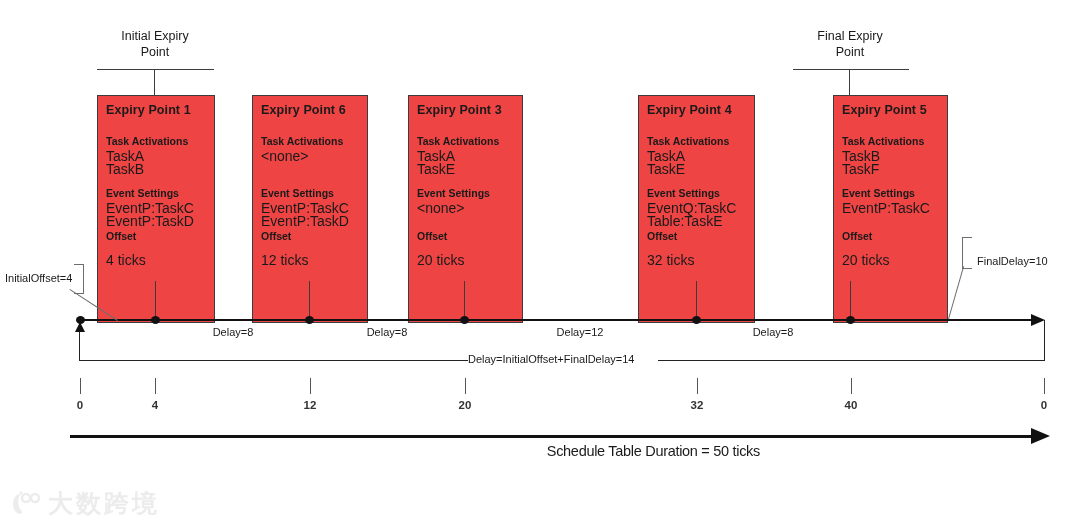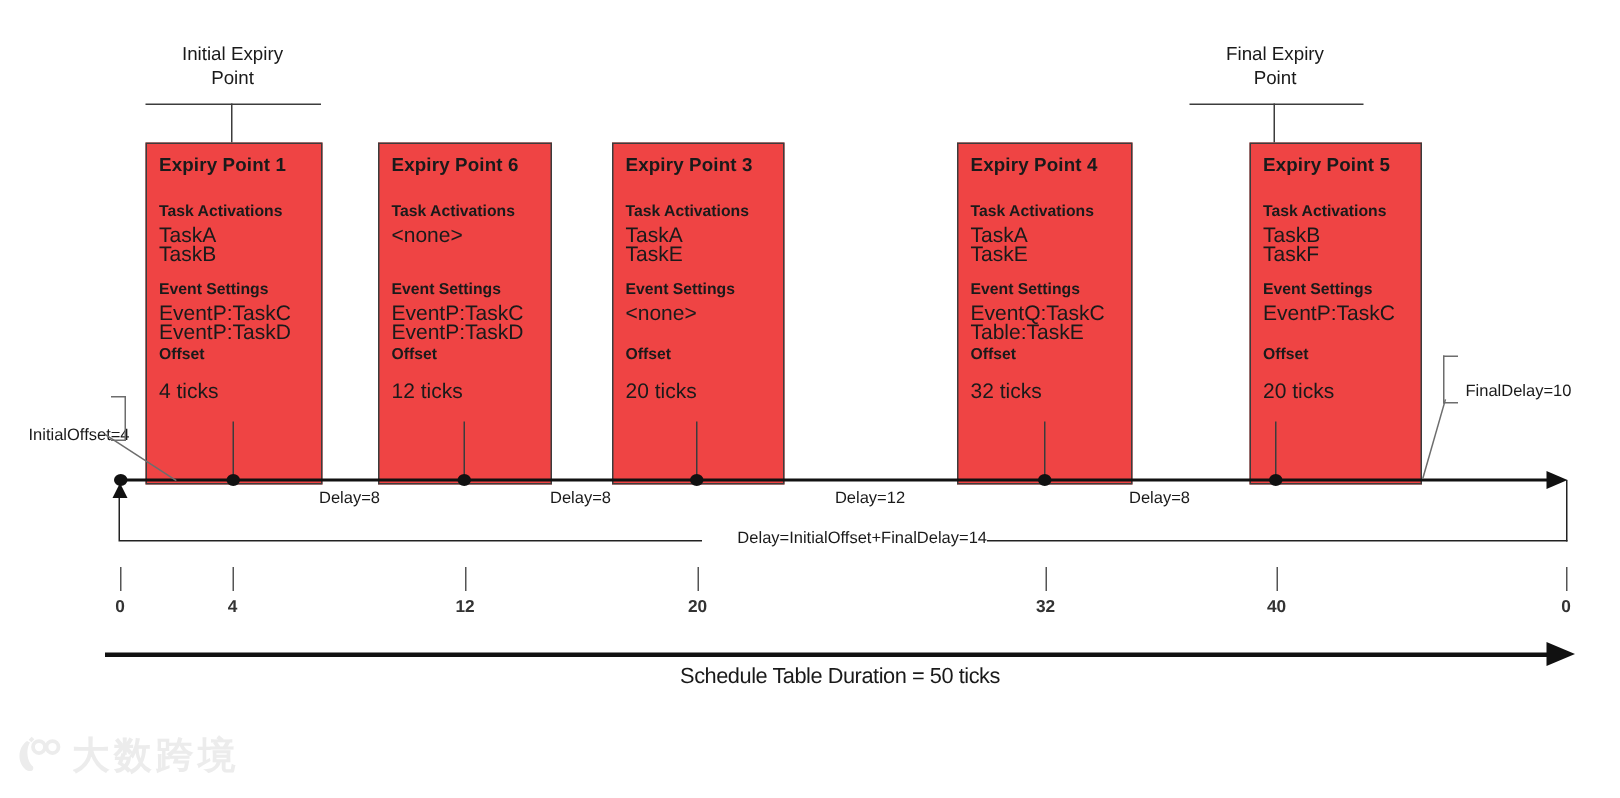--- a/index.html
+++ b/index.html
@@ -24,32 +24,32 @@
   
   .bracket-label{position:absolute;top:28px;width:160px;text-align:center;font-size:12.5px;line-height:1.3;}
   
   .mainline{position:absolute;top:319px;border-top:2.5px solid #111;height:0;}
   .dot{position:absolute;top:315.5px;width:9px;height:8px;background:#111;border-radius:50%;}
   .arrow-right{position:absolute;width:0;height:0;border-top:6px solid transparent;border-bottom:6px solid transparent;border-left:14px solid #111;}
   .arrow-up{position:absolute;width:0;height:0;border-left:5.5px solid transparent;border-right:5.5px solid transparent;border-bottom:10px solid #111;}
   .delay-label{position:absolute;top:326px;font-size:11px;text-align:center;}
   .loopline{position:absolute;border-top:1.5px solid #222;height:0;}
   .loopv{position:absolute;border-left:1.5px solid #222;width:0;}
-  .wrap-label{position:absolute;top:353px;width:190px;text-align:right;font-size:11px;background:#fff;}
+  .wrap-label{position:absolute;top:353px;width:190px;text-align:left;font-size:11px;background:#fff;}
   
   .callout-text{position:absolute;font-size:11px;}
   .bracket-right{position:absolute;width:10px;border:1px solid #6d6d6d;border-left:none;box-sizing:border-box;background:transparent;}
   .bracket-left{position:absolute;width:10px;border:1px solid #6d6d6d;border-right:none;box-sizing:border-box;background:transparent;}
   
   .tick{position:absolute;top:378px;height:16px;border-left:1.2px solid #555;width:0;}
   .tick-num{position:absolute;top:399px;width:40px;text-align:center;font-size:11.5px;font-weight:600;color:#333;}
   
   .duration-line{position:absolute;top:435px;border-top:3px solid #111;height:0;}
   .duration-arrow{position:absolute;top:428px;width:0;height:0;border-top:8px solid transparent;border-bottom:8px solid transparent;border-left:19px solid #111;}
-  .duration-label{position:absolute;top:443px;width:400px;text-align:center;font-size:14.5px;letter-spacing:-0.3px;}
+  .duration-label{position:absolute;top:443px;width:400px;text-align:right;font-size:14.5px;letter-spacing:-0.3px;}
   
   .caption{position:absolute;top:492px;left:0;width:1050px;text-align:center;font-size:17.5px;font-weight:bold;}
   
   .watermark{position:absolute;left:8px;top:487px;display:flex;align-items:center;gap:6px;color:#ececec;}
   .watermark-text{font-size:25px;font-weight:bold;letter-spacing:3px;color:#ececec;}
 </style>
 </head>
 <body>
 
 <div id="stage">
@@ -143,21 +143,21 @@
   <div class="delay-label" style="left:347px;width:80px;">Delay=8</div>
   <div class="delay-label" style="left:535px;width:90px;">Delay=12</div>
   <div class="delay-label" style="left:733px;width:80px;">Delay=8</div>
 
   <div class="loopv" style="left:1044px;top:320px;height:41px;"></div>
   <div class="loopline" style="left:80px;top:360px;width:965px;"></div>
   <div class="loopv" style="left:79px;top:329px;height:32px;"></div>
   <div class="arrow-up" style="left:74.5px;top:322px;"></div>
   <div class="wrap-label" style="left:468px;">Delay=InitialOffset+FinalDelay=14</div>
 
-  <div class="callout-text" style="left:5px;top:284px;margin-left:14px;">InitialOffset=4</div>
+  <div class="callout-text" style="left:5px;top:272px;">InitialOffset=4</div>
   <div class="bracket-right" style="left:74px;top:264px;height:30px;"></div>
   <div class="thinline" style="left:70px;top:289px;width:57px;transform:rotate(33deg);"></div>
 
   <div class="bracket-left" style="left:962px;top:237px;height:32px;"></div>
   <div class="callout-text" style="left:977px;top:255px;">FinalDelay=10</div>
   <div class="thinline" style="left:948px;top:319px;width:55px;transform:rotate(-74deg);"></div>
 
   <div class="tick" style="left:80px;"></div>
   <div class="tick" style="left:155px;"></div>
   <div class="tick" style="left:310px;"></div>

